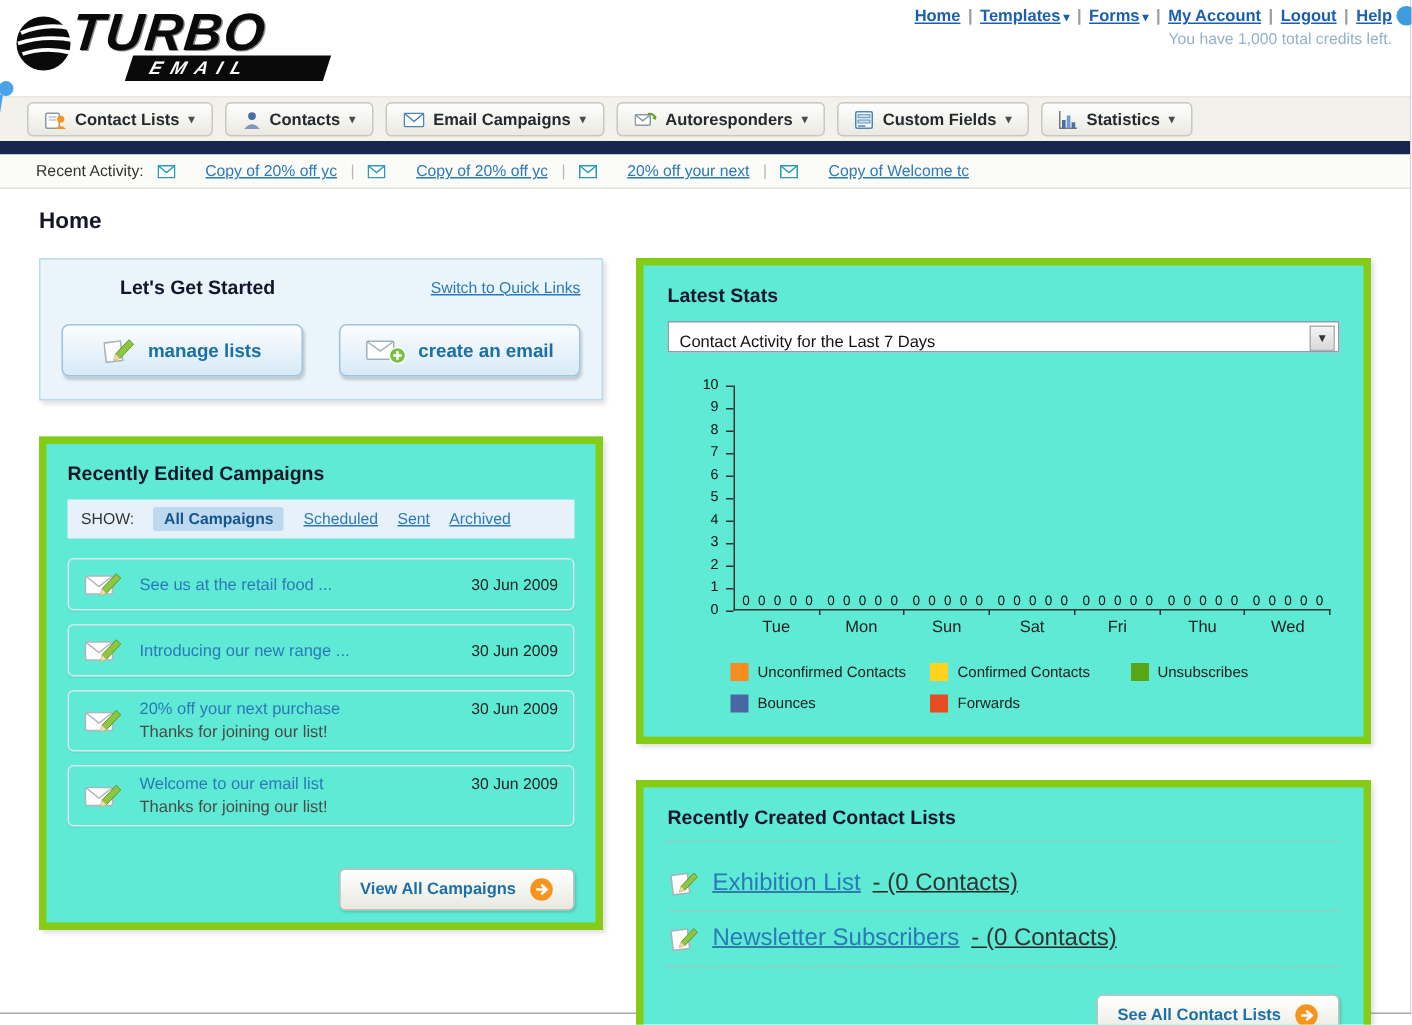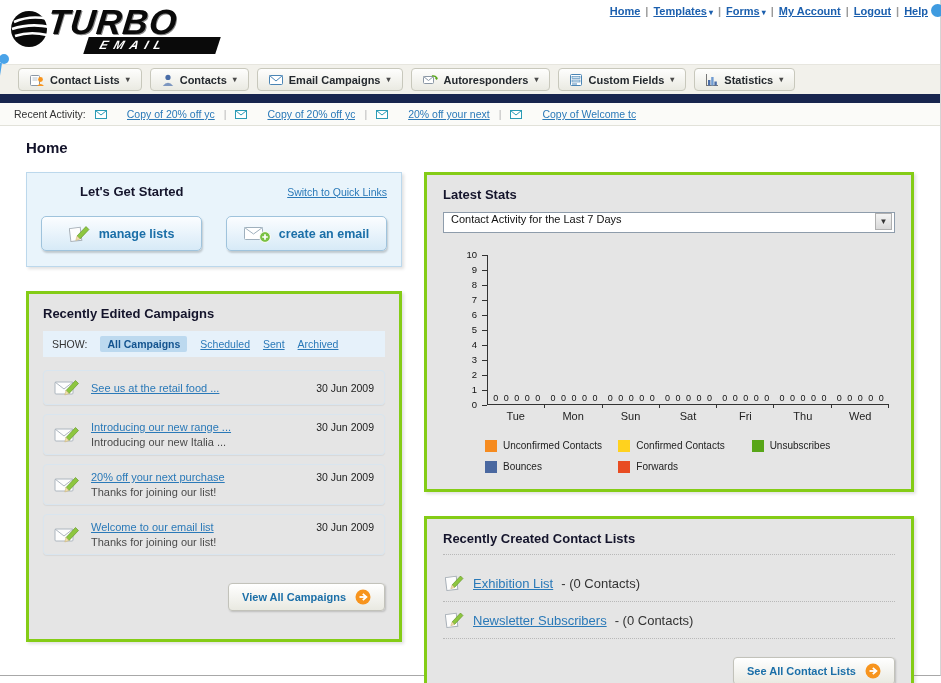--- a/index.html
+++ b/index.html
@@ -31,79 +31,79 @@
   .credits-info { margin-top:3px; font-size:10.5px; color:#93b1cf; }
 
   
   .main-tabs { height: 30px; background:#f2f1eb; border-top:1px solid #e7e6df; display:flex; align-items:center; gap:8px; padding-left:18px; }
   .tab { display:inline-flex; align-items:center; gap:6px; height:23px; padding:0 11px; background: linear-gradient(#fefefd, #eaeae2); border:1px solid #c8c8bc; border-radius:4px; font-size:11px; font-weight:bold; color:#24292e; cursor:pointer; }
   .tab .caret { font-size:8px; color:#4a4a4a; }
   .navy-bar { height:9px; background:#18254e; }
 
   
   .recent-activity { height:23px; background:#fbfbf8; border-bottom:1px solid #e2e2da; display:flex; align-items:center; padding:0 14px; font-size:10.5px; gap:9px; }
-  .ra-label { color:#333; }
+  .ra-label { color:#333;margin-left:10px; }
   .ra-item { display:inline-flex; align-items:center; gap:20px; cursor:pointer; }
   .ra-item a { color:#2a79b8; text-decoration:underline; cursor:pointer; white-space:nowrap; overflow:hidden; max-width:110px; }
   .recent-activity .sep { color:#b5b5b5; }
 
   
   .content { padding: 9px 26px 0; }
   .page-title { font-size:15px; font-weight:bold; color:#14142b; margin: 4px 0 16px; }
   .columns { display:flex; gap:22px; align-items:flex-start; }
   .col-left { width:376px; flex:none; }
   .col-right { flex:1; }
 
-  .panel { background:#e5e5e5; border:3px solid #84cc16; box-shadow: 2px 2px 3px rgba(0,0,0,.12); padding: 12px 14px; }
+  .panel { background:#5eead4; border:5px solid #84cc16; box-shadow: 2px 2px 3px rgba(0,0,0,.12); padding: 12px 14px; }
   .panel-title { font-size:13px; font-weight:bold; color:#14142b; margin-bottom:10px; }
 
   
   .gs-panel { background:#e9f4fb; border:1px solid #bcd8ec; box-shadow: 2px 2px 3px rgba(0,0,0,.12); padding: 11px 14px 15px; margin-bottom:24px; }
   .gs-head { display:flex; justify-content:space-between; align-items:center; }
   .gs-head .link { font-size:10.5px; color:#2a79b8; text-decoration:underline; cursor:pointer; }
   .gs-buttons { display:flex; gap:24px; margin-top:17px; }
   .gs-btn { flex:1; height:35px; display:flex; align-items:center; justify-content:center; gap:8px; background: linear-gradient(#fbfdff, #d7eaf7); border:1px solid #9fc3dc; border-radius:5px; font-family:"Liberation Sans",sans-serif; font-weight:bold; font-size:12.5px; color:#1b6fa8; box-shadow: 1px 2px 2px rgba(0,0,0,.18); cursor:pointer; }
 
   
-  .campaigns-panel { padding-bottom: 28px; }
+  .campaigns-panel { padding-bottom: 8px; }
   .filter-bar { background:#e6f1fa; padding:5px 9px; display:flex; align-items:center; gap:13px; font-size:10.5px; margin-bottom:13px; }
   .show-label { color:#333; }
   .filter { color:#2a79b8; text-decoration:underline; cursor:pointer; }
   .filter.active { background:#bcd9ef; color:#14548f; font-weight:bold; text-decoration:none; padding:2px 7px; border-radius:2px; }
   .campaign-item { border:1px solid #d9e5ef; border-radius:4px; padding:6px 10px; display:flex; align-items:center; gap:10px; margin-bottom:9px; box-shadow: 0 1px 1px rgba(0,0,0,.06); }
   .ci-body { flex:1; }
   .ci-top { display:flex; align-items:baseline; }
-  .ci-title { font-size:11px; color:#2a79b8; text-decoration:underline; cursor:pointer; }
+  .ci-title { font-size:11px; color:#2a79b8; cursor:pointer; }
   .ci-date { margin-left:auto; font-size:10.5px; color:#222; white-space:nowrap; padding-left:8px; }
   .ci-sub { font-size:11px; color:#4a4a4a; margin-top:3px; }
   .panel-footer { text-align:right; margin-top:28px; }
   .pill-btn { display:inline-flex; align-items:center; gap:9px; padding:5px 13px; border:1px solid #c2c2ba; border-radius:4px; background: linear-gradient(#ffffff, #e9e9e1); font-family:"Liberation Sans",sans-serif; font-weight:bold; font-size:11px; color:#1b6fa8; box-shadow: 1px 1px 2px rgba(0,0,0,.18); cursor:pointer; }
 
   
   .stats-panel { margin-bottom:24px; padding: 12px 16px 14px; }
-  .select { margin-top:2px; height:21px; border:1px solid #8e9cab; background:#fff; display:flex; align-items:flex-start; justify-content:space-between; padding:0 2px 0 7px; font-size:11px; color:#111; cursor:pointer; }
+  .select { margin-top:2px; height:21px; border:1px solid #8e9cab; background:#fff; display:flex; align-items:flex-end; justify-content:space-between; padding:0 2px 0 7px; font-size:11px; color:#111; cursor:pointer; }
   .select-arrow { width:17px; height:17px; background: linear-gradient(#f4f4f4,#d9d9d9); border:1px solid #b0b0b0; font-size:8px; color:#333; display:flex; align-items:center; justify-content:center; }
   .chart { position:relative; margin: 22px 6px 0 16px; }
   .y-axis { position:absolute; left:0; top:0; width:26px; height:150px; }
   .ytick-label { position:absolute; right:8px; font-size:9.5px; color:#111; line-height:1; }
   .ytick-mark { position:absolute; left:23px; width:5px; height:1px; background:#333; }
   .plot { margin-left:28px; height:150px; border-left:1px solid #333; border-bottom:1px solid #333; display:flex; }
   .day-group { flex:1; position:relative; }
   .day-group::after { content:""; position:absolute; right:0; bottom:-4px; width:1px; height:4px; background:#333; }
   .zeros { position:absolute; bottom:1px; width:100%; text-align:center; font-size:9px; color:#111; word-spacing:3px; }
   .x-labels { margin-left:28px; display:flex; }
   .day-label { flex:1; text-align:center; font-size:11px; color:#222; padding-top:5px; }
   .legend { margin: 18px 0 2px 42px; width: 400px; display:flex; flex-wrap:wrap; row-gap:9px; }
-  .legend-item { width:33.33%; display:flex; gap:6px; font-size:10px; color:#222; }
+  .legend-item { width:33.33%; display:flex; align-items:center; gap:6px; font-size:10px; color:#222; }
   .swatch { width:12px; height:12px; flex:none; }
 
   
   .lists-panel { padding: 12px 16px 14px; }
   .lists-panel .panel-title { padding-bottom:8px; border-bottom:1px dotted #b8b8b8; }
-  .list-row { display:flex; align-items:center; gap:8px; padding:9px 2px; border-bottom:1px dotted #b8b8b8; font-size:13px; }
+  .list-row { display:flex; align-items:center; gap:8px; padding:9px 2px; border-bottom:1px dotted #b8b8b8; font-size:16px;text-decoration:underline; }
   .list-row a { color:#2a79b8; text-decoration:underline; cursor:pointer; }
   .list-row .suffix { color:#333; }
   .lists-panel .panel-footer { margin-top:18px; margin-bottom:4px; }
 
   .icon svg { display:block; }
 </style>
 </head>
 <body>
 
 <div id="app">
@@ -122,20 +122,21 @@
       </span>
       <span class="logo-text">
         <span class="logo-turbo">TURBO</span>
         <span class="logo-email">EMAIL</span>
       </span>
     </div>
     <div class="top-right">
       <nav class="top-links">
         <a>Home</a><span class="sep">|</span><a><span>Templates</span><span class="caret">▾</span></a><span class="sep">|</span><a><span>Forms</span><span class="caret">▾</span></a><span class="sep">|</span><a>My Account</a><span class="sep">|</span><a>Logout</a><span class="sep">|</span><a>Help</a>
       </nav>
+      <div class="credits-info">You have 1,000 total credits left.</div>
     </div>
   </header>
 
   <nav class="main-tabs">
     <div class="tab">
       <span class="icon">
         <svg width="14" height="12" viewBox="0 0 14 12">
             <rect x="0.5" y="1.5" width="9" height="10" rx="1" fill="#fff" stroke="#8a97a5"></rect>
             <line x1="2.5" y1="4" x2="7.5" y2="4" stroke="#b7c2cc"></line>
             <line x1="2.5" y1="6" x2="7.5" y2="6" stroke="#b7c2cc"></line>
@@ -320,21 +321,20 @@
                   <path d="M1 5 L10 12 L19 5" fill="none" stroke="#adb6bf"></path>
                   <path d="M12 13.5 L21.5 3.5 L24.5 6.5 L15 16.5 Z" fill="#8dc63f" stroke="#5a8f1f" stroke-width="0.6"></path>
                   <path d="M12 13.5 L15 16.5 L10.8 18 Z" fill="#efe0ae" stroke="#c9b173" stroke-width="0.5"></path>
                 </svg>
             </span>
             <div class="ci-body">
               <div class="ci-top">
                 <a class="ci-title">Introducing our new range ...</a>
                 <span class="ci-date">30 Jun 2009</span>
               </div>
-              <div class="ci-sub">Introducing our new Italia ...</div>
             </div>
           </div>
 
           <div class="campaign-item">
             <span class="icon">
               <svg width="27" height="21" viewBox="0 0 27 21">
                   <rect x="1" y="5" width="18" height="12" rx="1" fill="#fdfdfd" stroke="#adb6bf"></rect>
                   <path d="M1 5 L10 12 L19 5" fill="none" stroke="#adb6bf"></path>
                   <path d="M12 13.5 L21.5 3.5 L24.5 6.5 L15 16.5 Z" fill="#8dc63f" stroke="#5a8f1f" stroke-width="0.6"></path>
                   <path d="M12 13.5 L15 16.5 L10.8 18 Z" fill="#efe0ae" stroke="#c9b173" stroke-width="0.5"></path>

